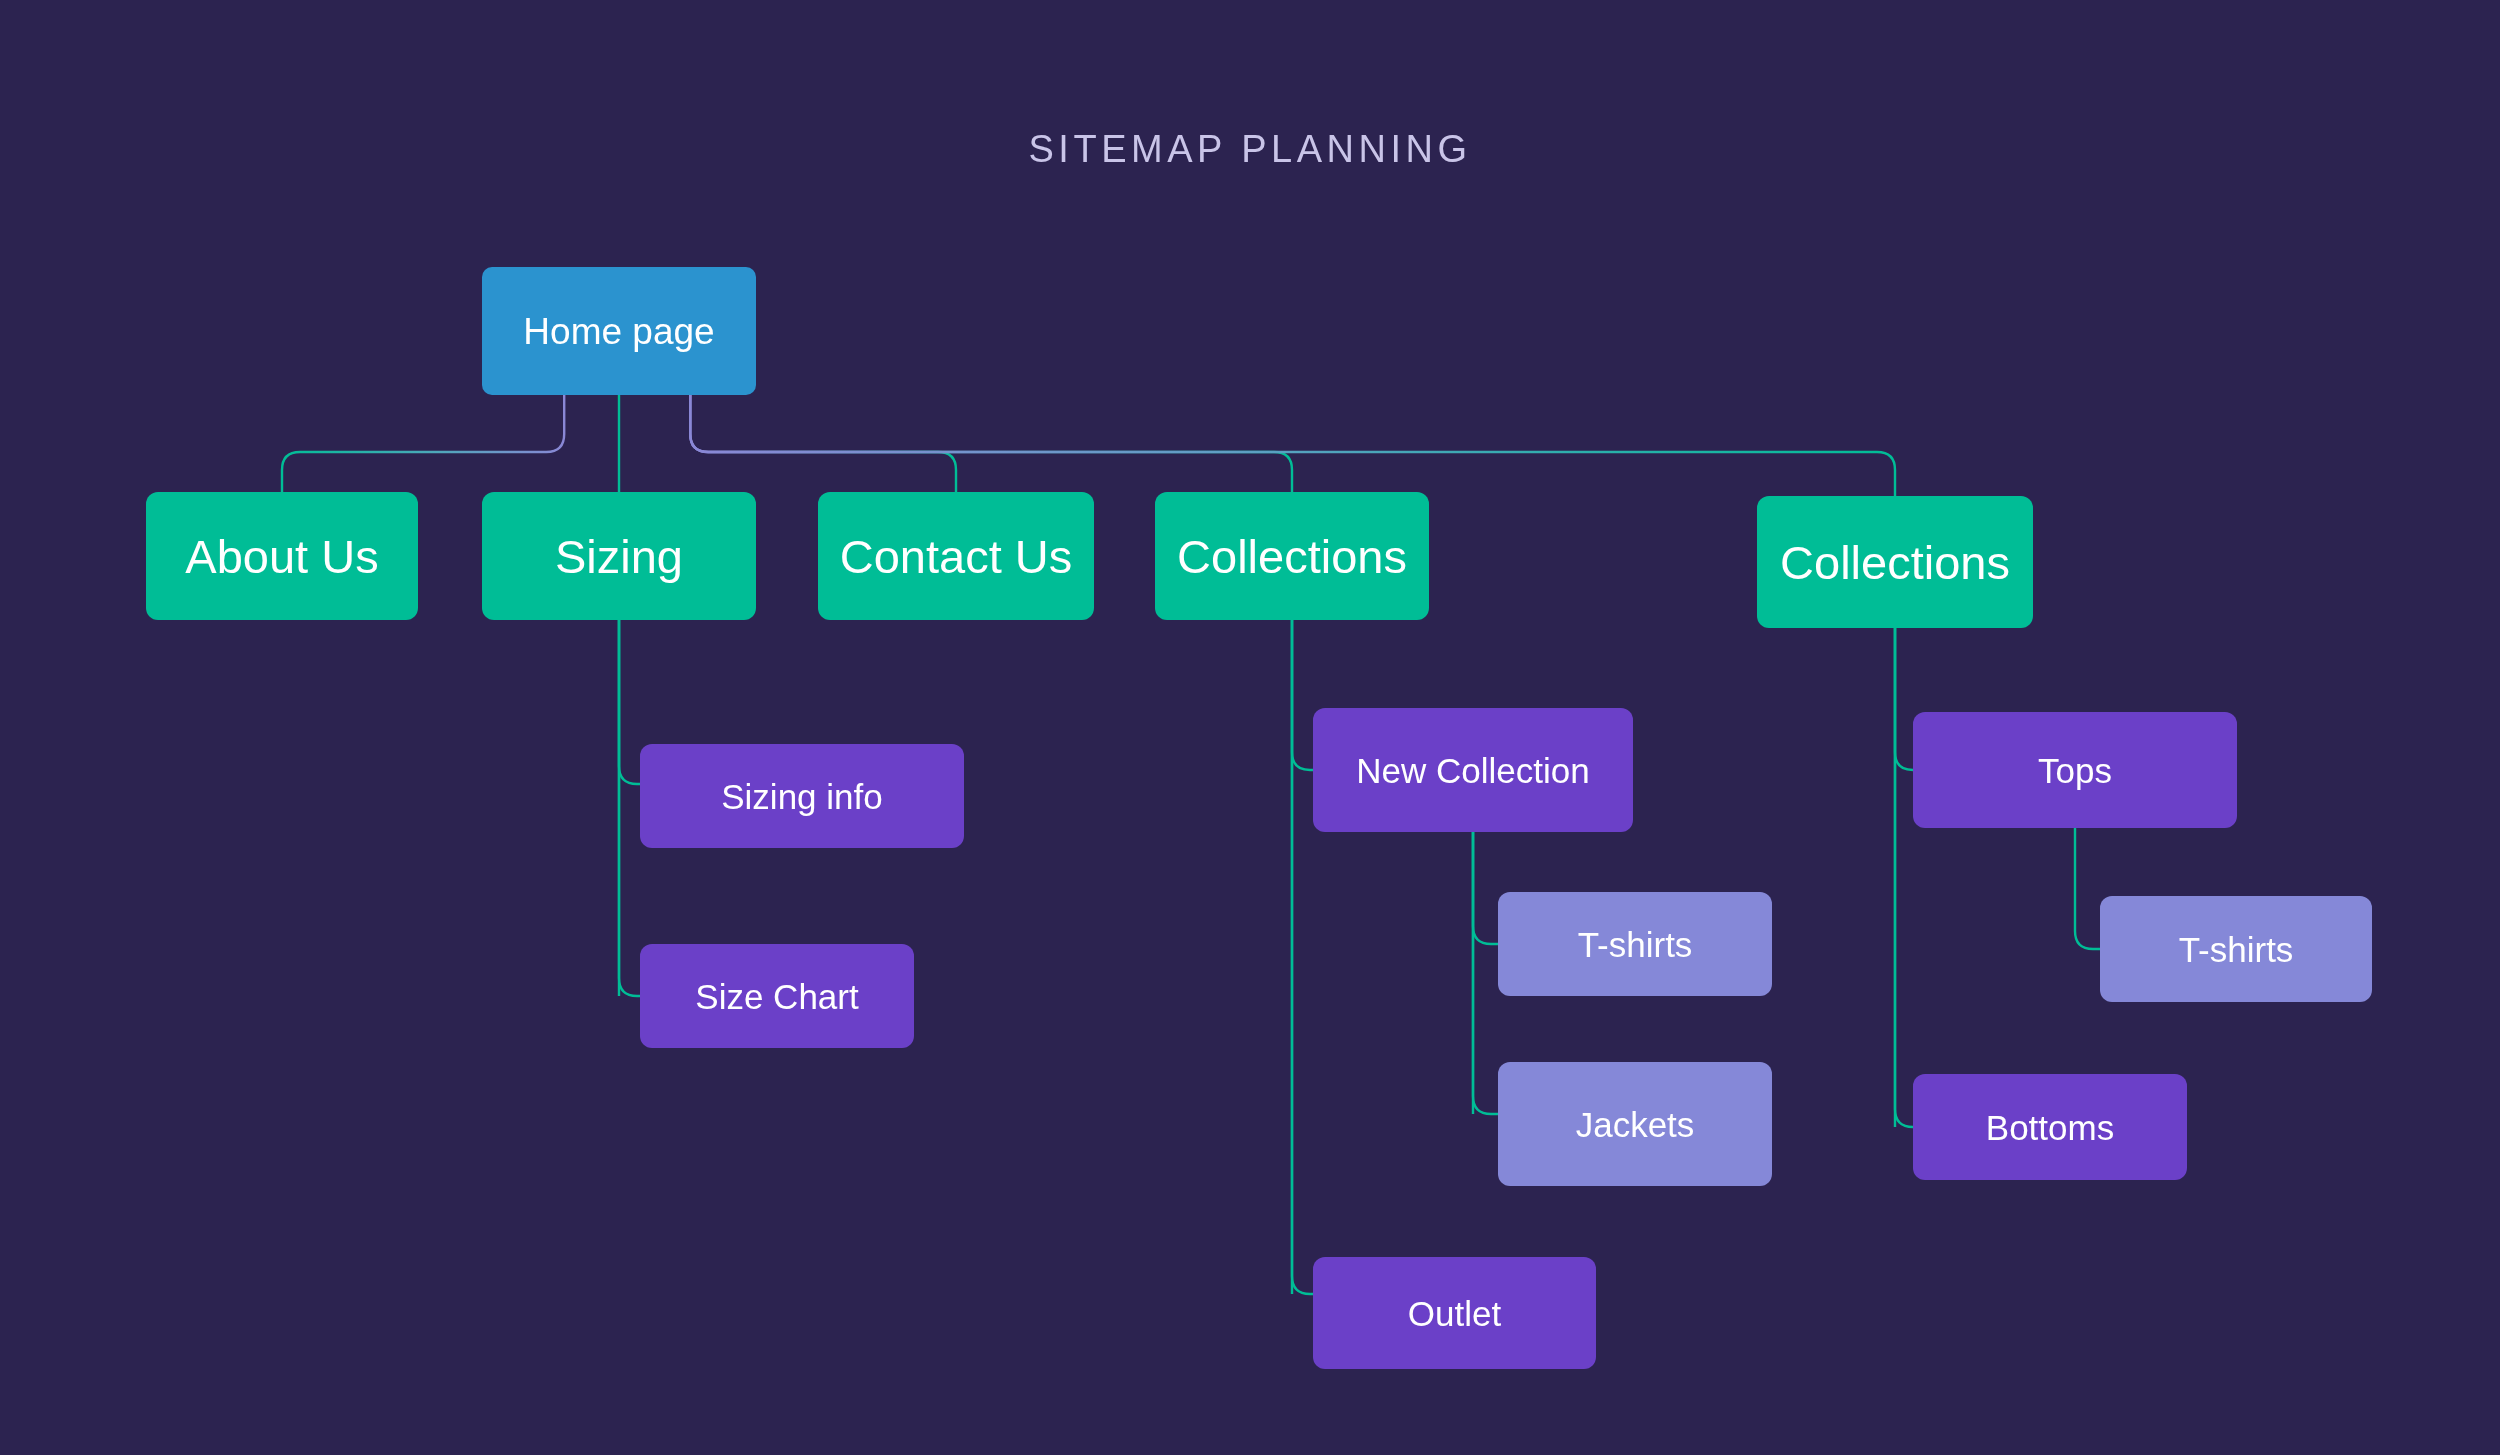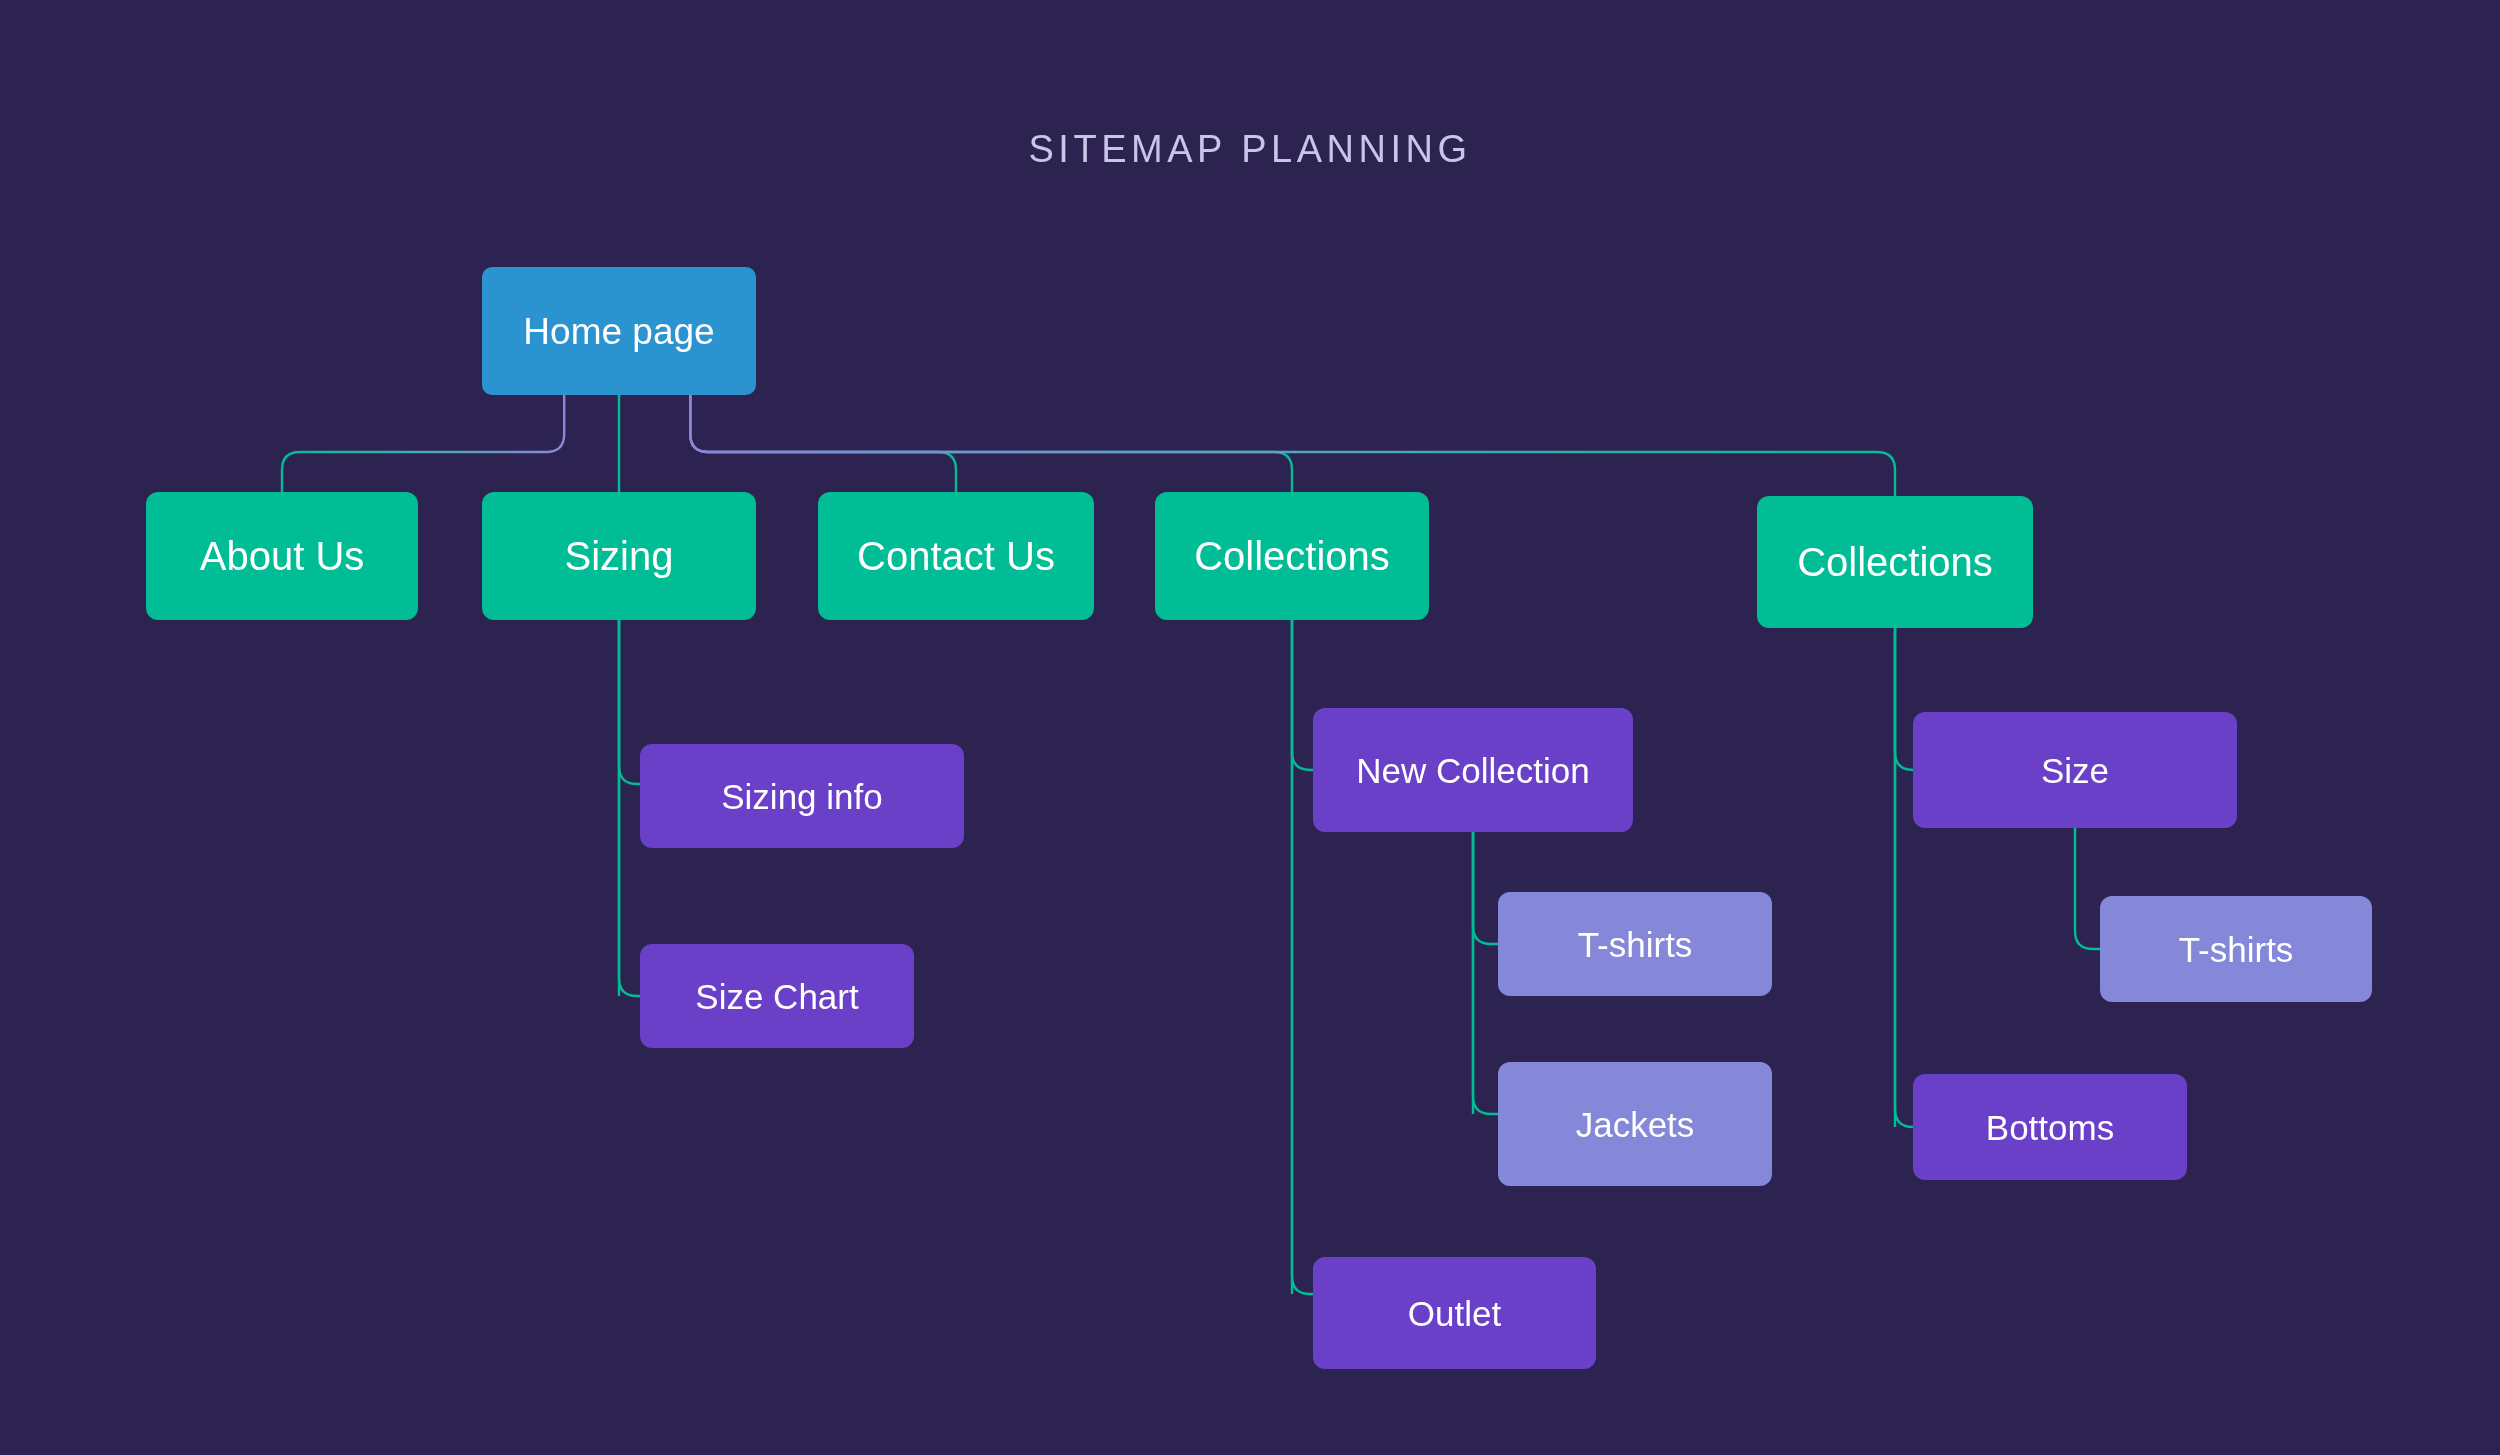--- a/index.html
+++ b/index.html
@@ -43,21 +43,21 @@
     justify-content: center;
     border-radius: 12px;
     color: #ffffff;
     font-family: "Liberation Sans", sans-serif;
     font-weight: 400;
     box-sizing: border-box;
     line-height: 1;
     white-space: nowrap;
   }
   .node.root   { background: #2b93cf; font-size: 37px; }
-  .node.sect   { background: #00bd96; font-size: 40px; }
+  .node.sect   { background: #00bd96; font-size: 47px; }
   .node.page   { background: #6b40c8; font-size: 35px; }
   .node.sub    { background: #8588d8; font-size: 35px; }
 </style>
 </head>
 <body style="background: rgb(44, 35, 80);">
 
 <div id="canvas" style="width: 2500px; height: 1455px; background: rgb(44, 35, 80); padding-left: 16px;">
 
   <div id="title" style="color: rgb(201, 196, 232);">SITEMAP PLANNING</div>
 
@@ -126,21 +126,21 @@
     <div class="node sub" style="left: 1498px; top: 892px; width: 274px; height: 104px;">
       <span>T-shirts</span>
     </div>
     <div class="node sub" style="left: 1498px; top: 1062px; width: 274px; height: 124px;">
       <span>Jackets</span>
     </div>
     <div class="node page" style="left: 1313px; top: 1238px; width: 283px; height: 112px; margin-top: 19px;">
       <span>Outlet</span>
     </div>
     <div class="node page" style="left: 1913px; top: 712px; width: 324px; height: 116px;">
-      <span>Size</span>
+      <span>Tops</span>
     </div>
     <div class="node sub" style="left: 2100px; top: 896px; width: 272px; height: 106px;">
       <span>T-shirts</span>
     </div>
     <div class="node page" style="left: 1913px; top: 1074px; width: 274px; height: 106px;">
       <span>Bottoms</span>
     </div>
   </div>
 
 </body></html>

